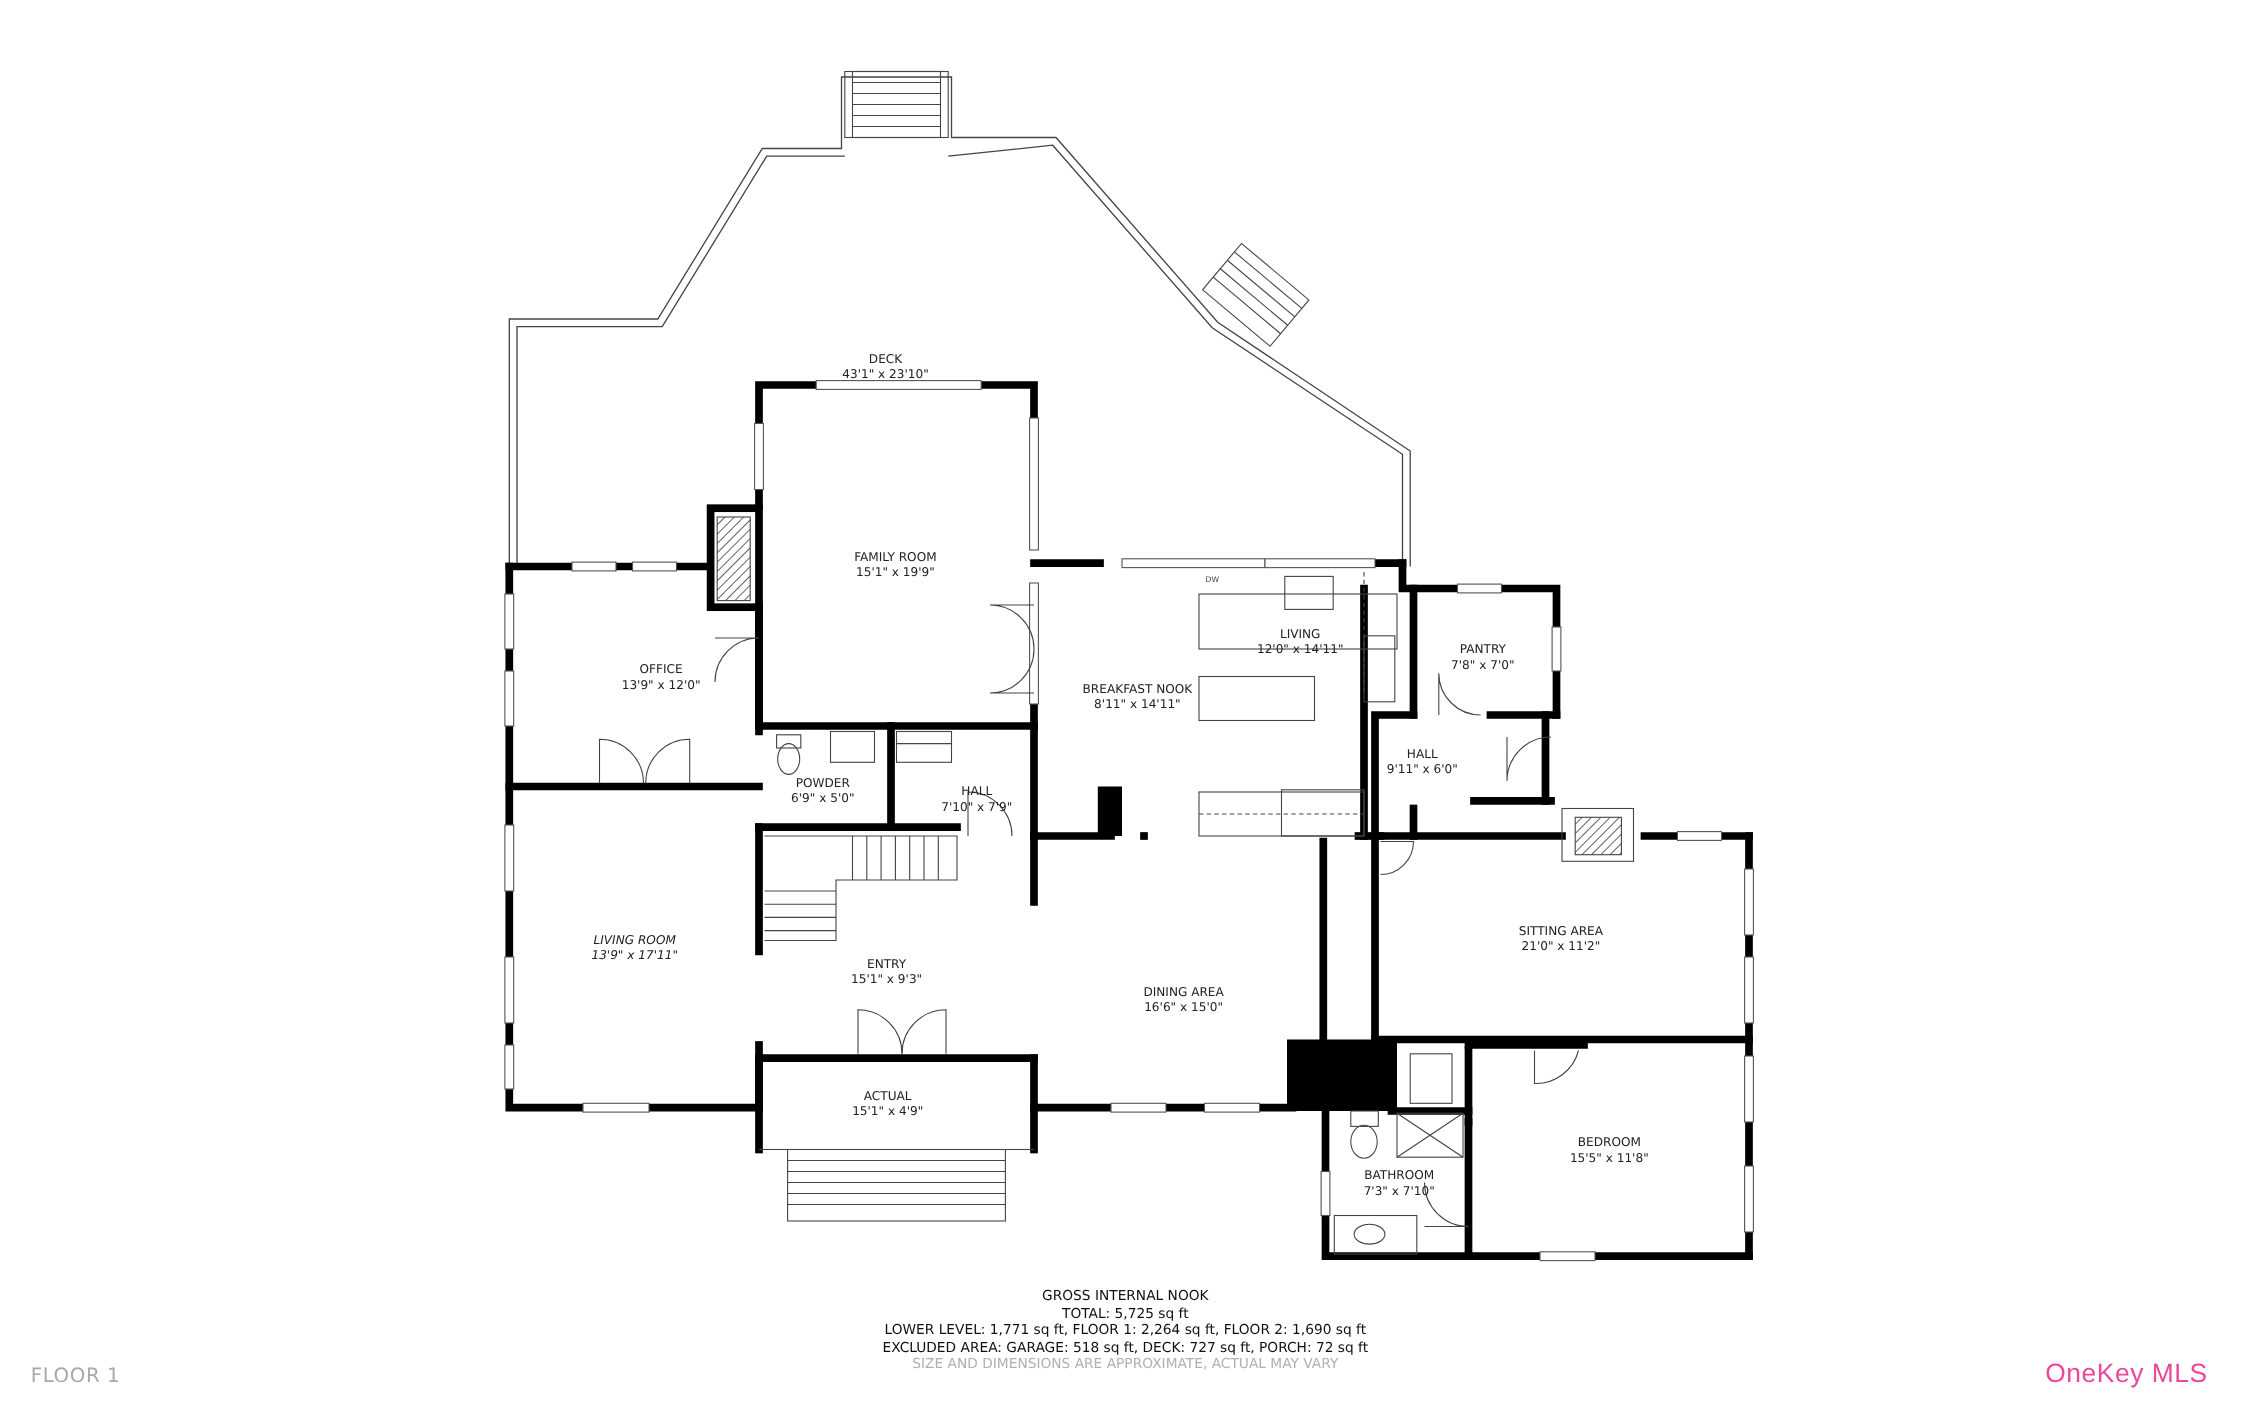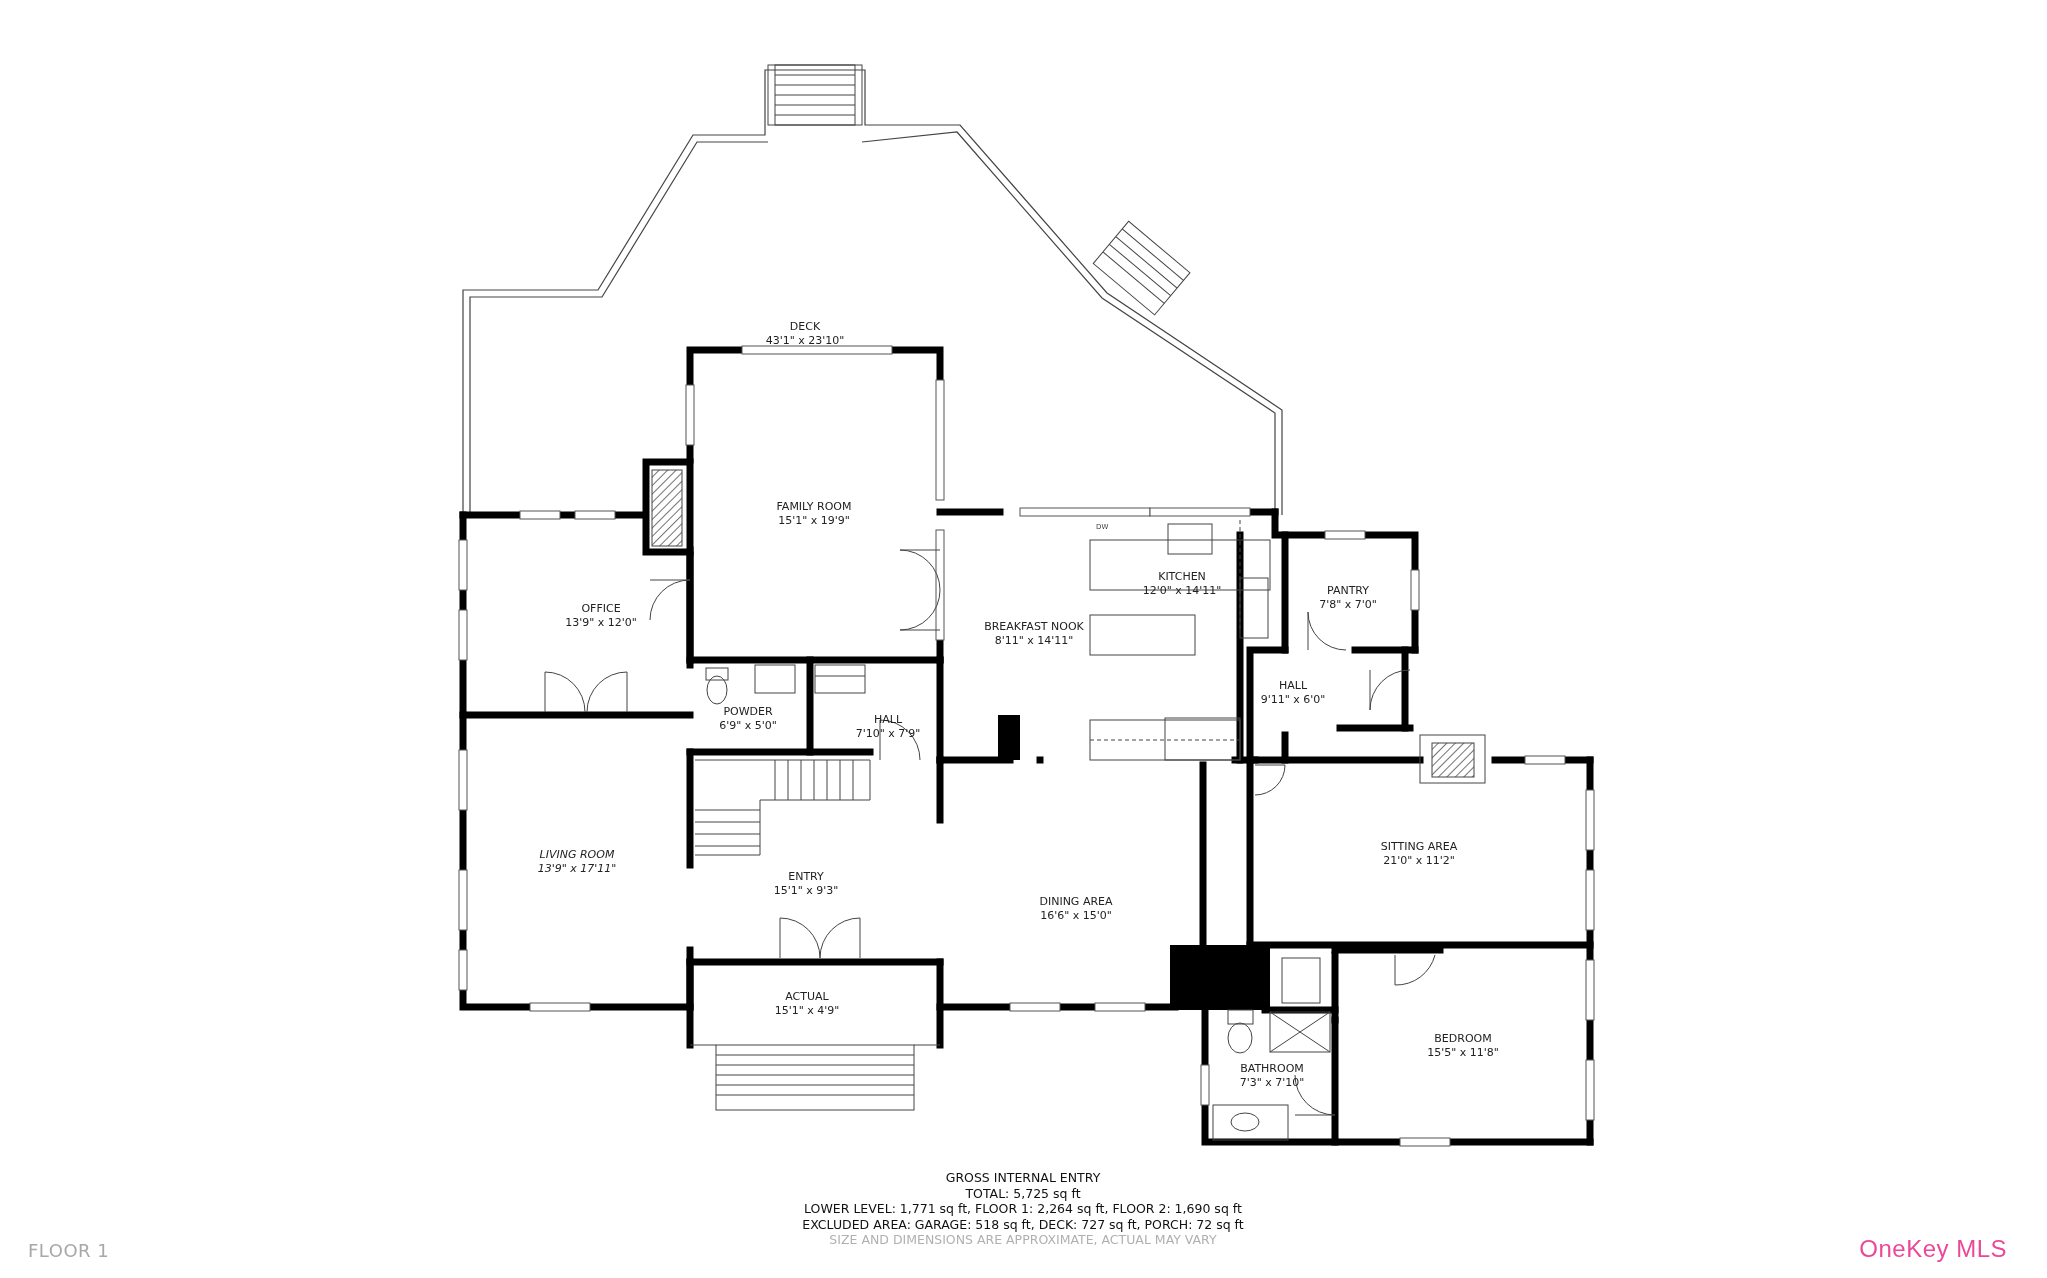--- a/index.html
+++ b/index.html
@@ -232,21 +232,21 @@
 </div>
 <div class="room-label" style="left:888px; top:713px;">
   <span class="nm">HALL</span>
   <span class="dm">7'10" x 7'9"</span>
 </div>
 <div class="room-label" style="left:1034px; top:620px;">
   <span class="nm">BREAKFAST NOOK</span>
   <span class="dm">8'11" x 14'11"</span>
 </div>
 <div class="room-label" style="left:1182px; top:570px;">
-  <span class="nm">KITCHEN</span>
+  <span class="nm">LIVING</span>
   <span class="dm">12'0" x 14'11"</span>
 </div>
 <div class="room-label" style="left:1348px; top:584px;">
   <span class="nm">PANTRY</span>
   <span class="dm">7'8" x 7'0"</span>
 </div>
 <div class="room-label" style="left:1293px; top:679px;">
   <span class="nm">HALL</span>
   <span class="dm">9'11" x 6'0"</span>
 </div>
@@ -273,21 +273,21 @@
 <div class="room-label" style="left:1272px; top:1062px;">
   <span class="nm">BATHROOM</span>
   <span class="dm">7'3" x 7'10"</span>
 </div>
 <div class="room-label" style="left:1463px; top:1032px;">
   <span class="nm">BEDROOM</span>
   <span class="dm">15'5" x 11'8"</span>
 </div>
 
 <div class="footer">
-  <div>GROSS INTERNAL ENTRY</div>
+  <div>GROSS INTERNAL NOOK</div>
   <div>TOTAL: 5,725 sq ft</div>
   <div>LOWER LEVEL: 1,771 sq ft, FLOOR 1: 2,264 sq ft, FLOOR 2: 1,690 sq ft</div>
   <div>EXCLUDED AREA: GARAGE: 518 sq ft, DECK: 727 sq ft, PORCH: 72 sq ft</div>
   <div class="disclaimer">SIZE AND DIMENSIONS ARE APPROXIMATE, ACTUAL MAY VARY</div>
 </div>
 
 <div class="floor-tag">FLOOR 1</div>
 <div class="brand">OneKey MLS</div>
 
 </body></html>

